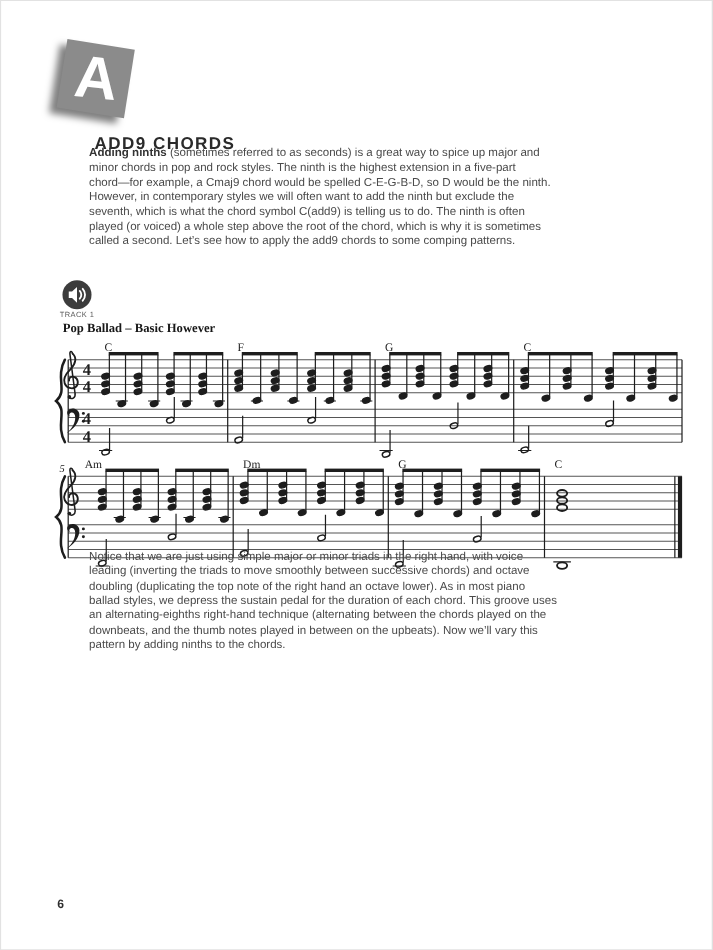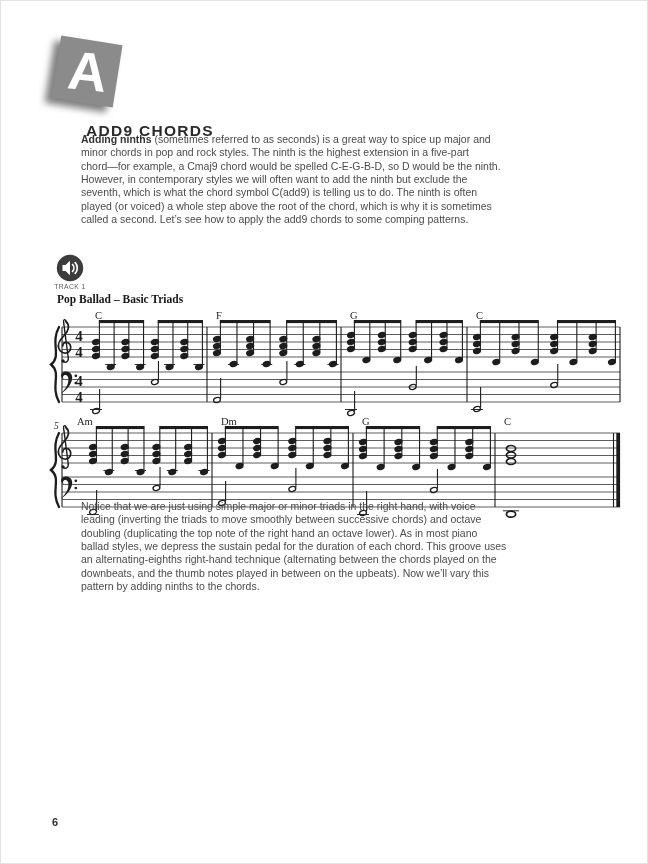--- a/index.html
+++ b/index.html
@@ -45,21 +45,21 @@
 called a second. Let’s see how to apply the add9 chords to some comping patterns.</span></p>
 
   <svg class="track-icon" width="28" height="28" viewBox="0 0 28 28">
     <circle cx="14" cy="14" r="13.2" fill="#3c3c3c"></circle>
     <polygon points="6.5,11 9.5,11 14,6.8 14,21.2 9.5,17 6.5,17" fill="#ffffff"></polygon>
     <path d="M16.5,10.5 a5,5 0 0 1 0,7" stroke="#ffffff" stroke-width="1.7" fill="none" stroke-linecap="round"></path>
     <path d="M19.2,8.6 a8,8 0 0 1 0,10.8" stroke="#ffffff" stroke-width="1.7" fill="none" stroke-linecap="round"></path>
   </svg>
   <div class="track-label">TRACK 1</div>
 
-  <div class="caption">Pop Ballad – Basic Triads</div>
+  <div class="caption">Pop Ballad – Basic However</div>
 
   <svg id="score" class="score" width="648" height="235" viewBox="0 0 648 235">
       <g>
         <line x1="62" y1="27" x2="620" y2="27" stroke="#555555" stroke-width="0.95"></line>
         <line x1="62" y1="72" x2="620" y2="72" stroke="#555555" stroke-width="0.95"></line>
         <line x1="62" y1="34.5" x2="620" y2="34.5" stroke="#555555" stroke-width="0.95"></line>
         <line x1="62" y1="79.5" x2="620" y2="79.5" stroke="#555555" stroke-width="0.95"></line>
         <line x1="62" y1="42" x2="620" y2="42" stroke="#555555" stroke-width="0.95"></line>
         <line x1="62" y1="87" x2="620" y2="87" stroke="#555555" stroke-width="0.95"></line>
         <line x1="62" y1="49.5" x2="620" y2="49.5" stroke="#555555" stroke-width="0.95"></line>

